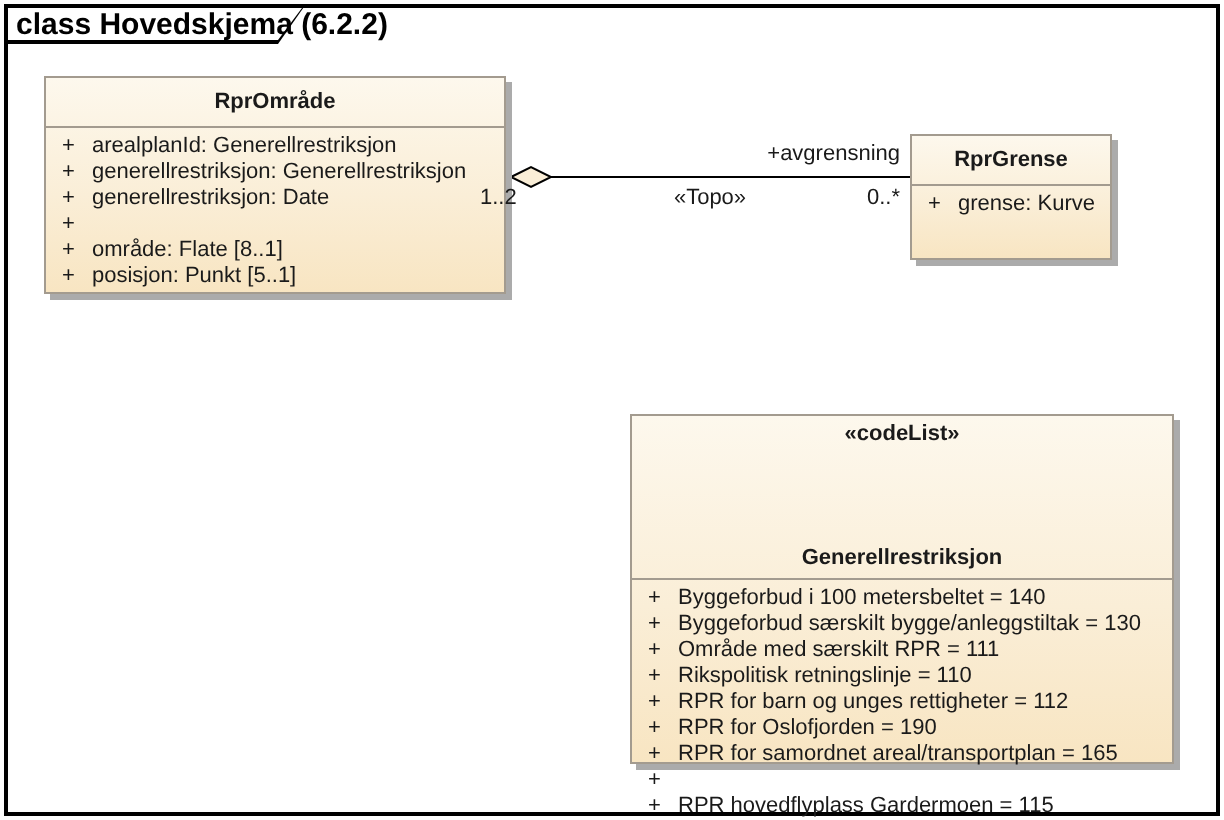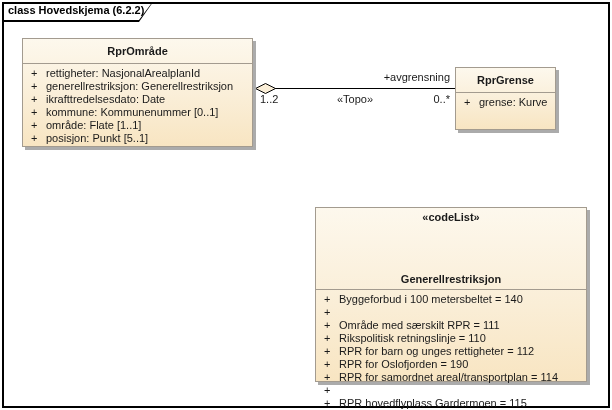--- a/index.html
+++ b/index.html
@@ -32,21 +32,21 @@
   .frame-tab-inner {
     position: absolute;
     left: 2px; top: 2px;
     width: 147px; height: 16px;
     background: #ffffff;
     clip-path: polygon(0 0, 100% 0, calc(100% - 12px) 100%, 0 100%);
   }
   .frame-tab-label {
     position: absolute;
     left: 8px; top: 4px;
-    font-size: 11px;
+    font-size: 15px;
     font-weight: bold;
     color: #000000;
     white-space: nowrap;
     z-index: 6;
   }
   
   .uml-class {
     position: absolute;
     box-sizing: border-box;
     border: 1px solid #a39b8f;
@@ -83,21 +83,21 @@
   }
   .attr-row .vis { width: 15px; flex: 0 0 15px; }
   
   .conn-label {
     position: absolute;
     font-size: 11px;
     color: #1a1a1a;
     white-space: nowrap;
     z-index: 4;
   }
-  #lbl-src-mult  { left: 260px; top: 93px; }
+  #lbl-src-mult  { left: 240px; top: 93px; }
   #lbl-stereo    { left: 310px; top: 93px; width: 90px; text-align: center; }
   #lbl-tgt-mult  { left: 415px; top: 93px; width: 35px; text-align: right; }
   #lbl-tgt-role  { left: 360px; top: 71px; width: 90px; text-align: right; }
   svg.connector-layer {
     position: absolute;
     left: 0; top: 0;
     width: 612px; height: 410px;
     z-index: 2;
   }
 </style>
@@ -123,41 +123,40 @@
   <div class="conn-label" id="lbl-tgt-mult">0..*</div>
 
   <div class="uml-class" style="left:22px; top:38px; width:231px; height:109px;">
     <div class="cls-header hdr-single">
       <div class="cls-name">RprOmråde</div>
     </div>
     <div class="cls-attrs">
 
         <div class="attr-row">
           <span class="vis">+</span>
-          <span class="attr-text">rettigheter: NasjonalArealplanId</span>
+          <span class="attr-text">arealplanId: Generellrestriksjon</span>
         </div>
 
         <div class="attr-row">
           <span class="vis">+</span>
           <span class="attr-text">generellrestriksjon: Generellrestriksjon</span>
         </div>
 
         <div class="attr-row">
           <span class="vis">+</span>
-          <span class="attr-text">ikrafttredelsesdato: Date</span>
-        </div>
-
-        <div class="attr-row">
-          <span class="vis">+</span>
-          <span class="attr-text">kommune: Kommunenummer [0..1]</span>
-        </div>
-
-        <div class="attr-row">
-          <span class="vis">+</span>
-          <span class="attr-text">område: Flate [1..1]</span>
+          <span class="attr-text">generellrestriksjon: Date</span>
+        </div>
+
+        <div class="attr-row">
+          <span class="vis">+</span>
+        </div>
+
+        <div class="attr-row">
+          <span class="vis">+</span>
+          <span class="attr-text">område: Flate [8..1]</span>
         </div>
 
         <div class="attr-row">
           <span class="vis">+</span>
           <span class="attr-text">posisjon: Punkt [5..1]</span>
         </div>
       </div>
   </div>
 
   <div class="uml-class" style="left:455px; top:67px; width:101px; height:63px;">
@@ -180,20 +179,21 @@
     </div>
     <div class="cls-attrs">
 
         <div class="attr-row">
           <span class="vis">+</span>
           <span class="attr-text">Byggeforbud i 100 metersbeltet = 140</span>
         </div>
 
         <div class="attr-row">
           <span class="vis">+</span>
+          <span class="attr-text">Byggeforbud særskilt bygge/anleggstiltak = 130</span>
         </div>
 
         <div class="attr-row">
           <span class="vis">+</span>
           <span class="attr-text">Område med særskilt RPR = 111</span>
         </div>
 
         <div class="attr-row">
           <span class="vis">+</span>
           <span class="attr-text">Rikspolitisk retningslinje = 110</span>
@@ -204,21 +204,21 @@
           <span class="attr-text">RPR for barn og unges rettigheter = 112</span>
         </div>
 
         <div class="attr-row">
           <span class="vis">+</span>
           <span class="attr-text">RPR for Oslofjorden = 190</span>
         </div>
 
         <div class="attr-row">
           <span class="vis">+</span>
-          <span class="attr-text">RPR for samordnet areal/transportplan = 114</span>
+          <span class="attr-text">RPR for samordnet areal/transportplan = 165</span>
         </div>
 
         <div class="attr-row">
           <span class="vis">+</span>
         </div>
 
         <div class="attr-row">
           <span class="vis">+</span>
           <span class="attr-text">RPR hovedflyplass Gardermoen = 115</span>
         </div>

